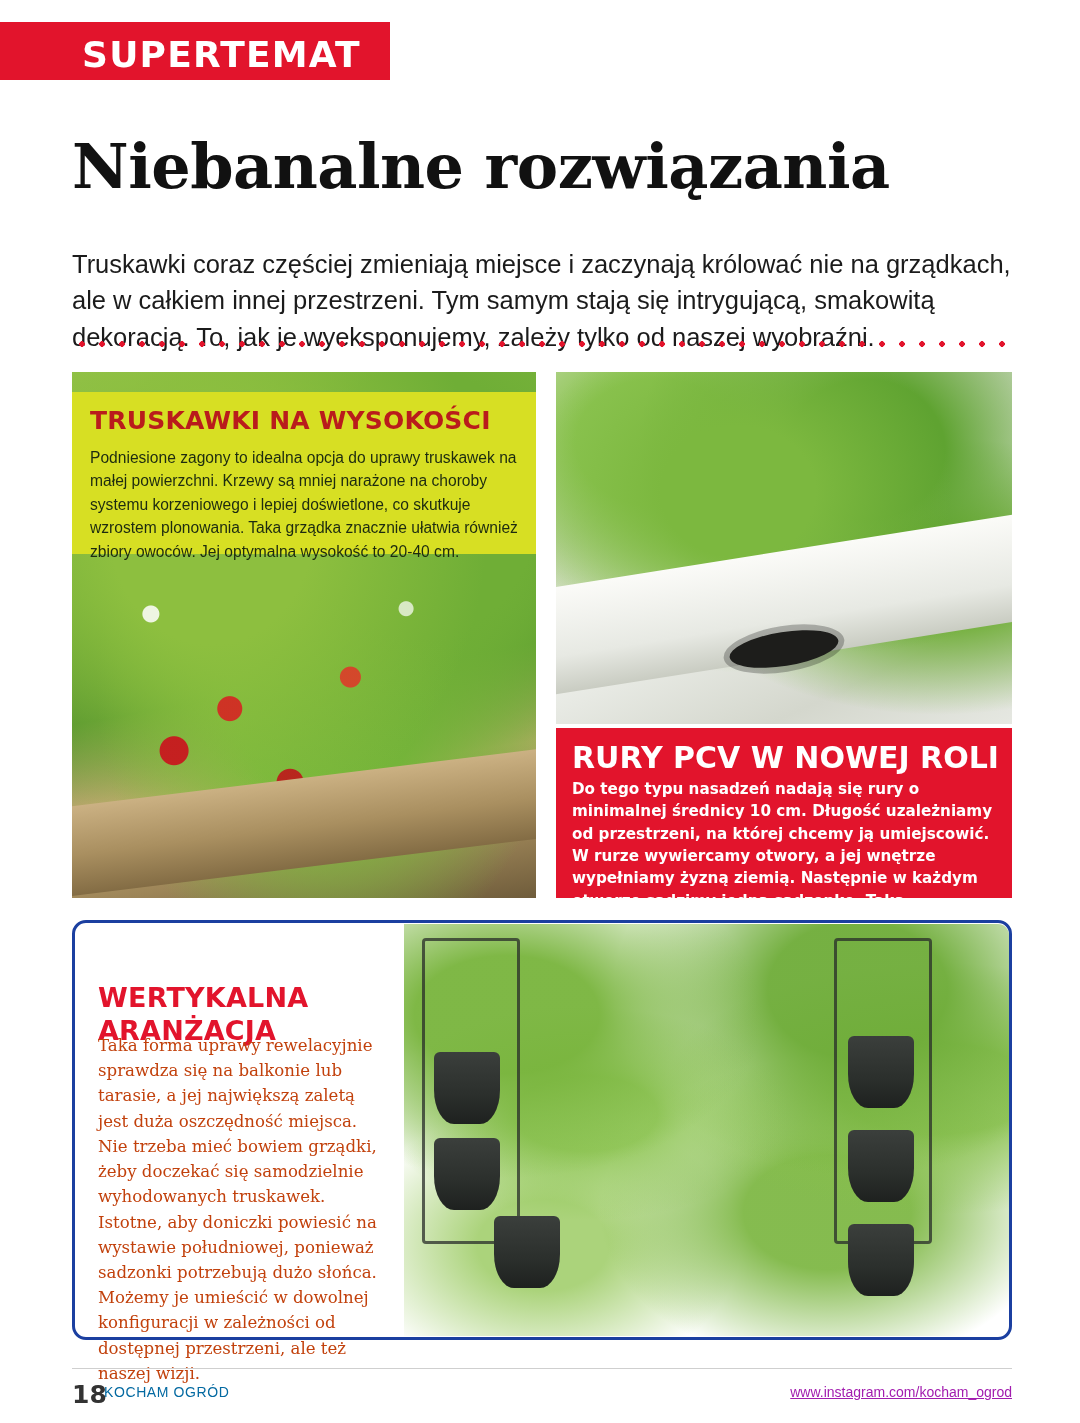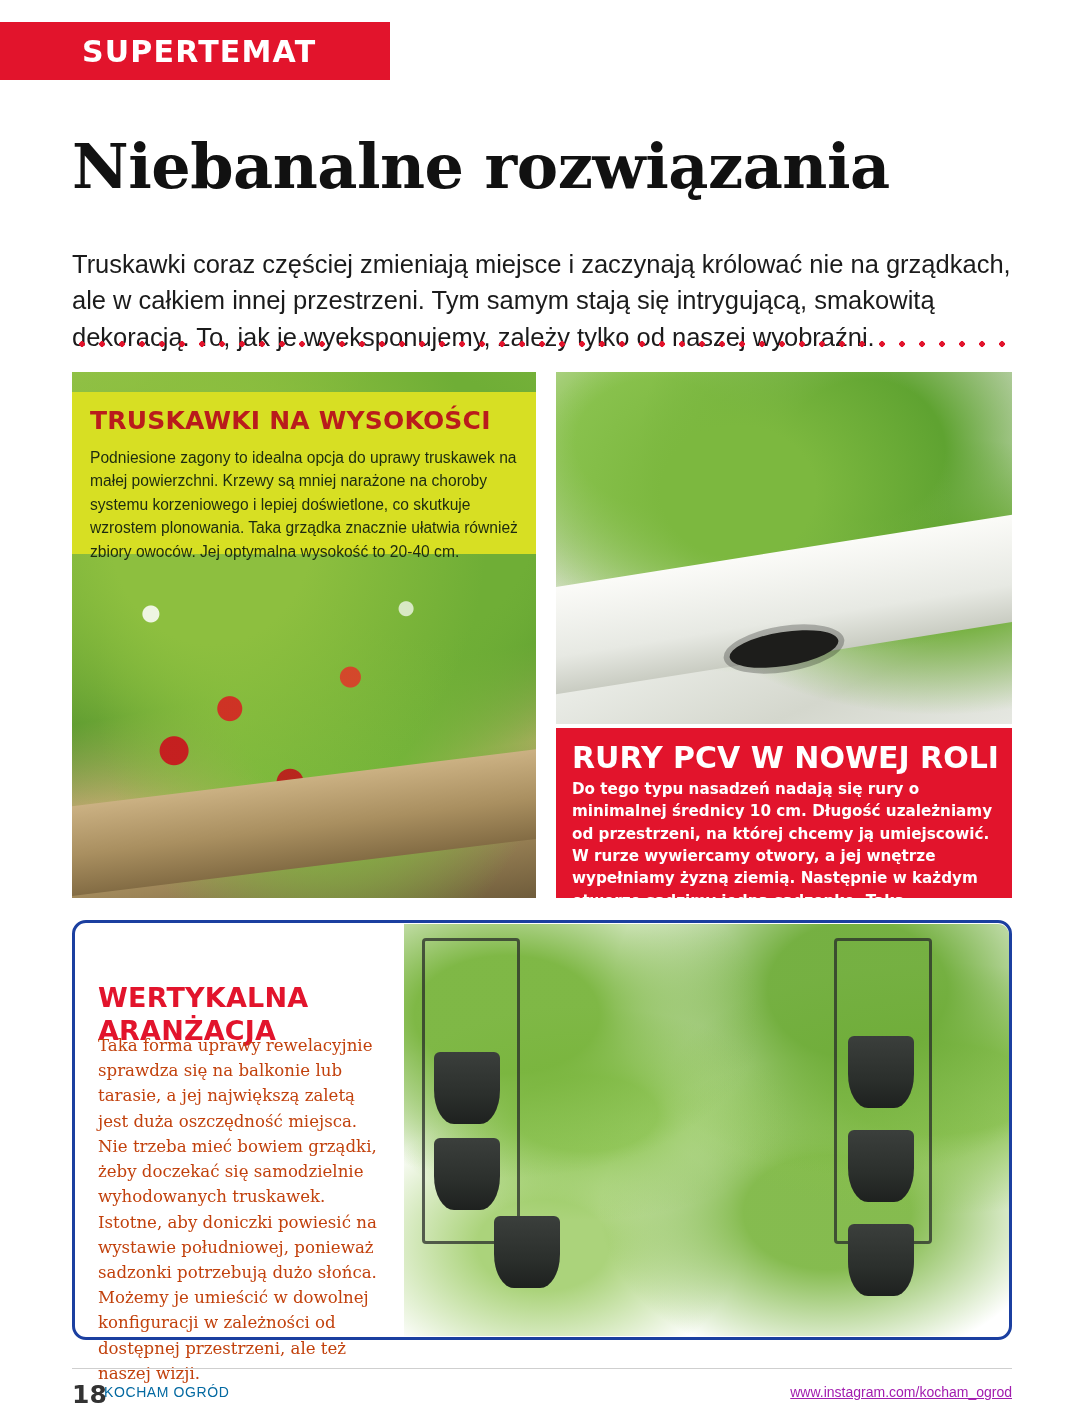--- a/index.html
+++ b/index.html
@@ -24,21 +24,21 @@
     width: 390px;
     height: 58px;
     background: #e2142c;
   }
   .kicker-text {
     position: absolute;
     left: 82px;
     top: 34px;
     font-family: "DejaVu Sans", sans-serif;
     font-weight: bold;
-    font-size: 30px;
+    font-size: 36px;
     letter-spacing: 1.2px;
     color: #ffffff;
   }
 
   
   .headline {
     position: absolute;
     left: 72px;
     top: 92px;
     width: 940px;

